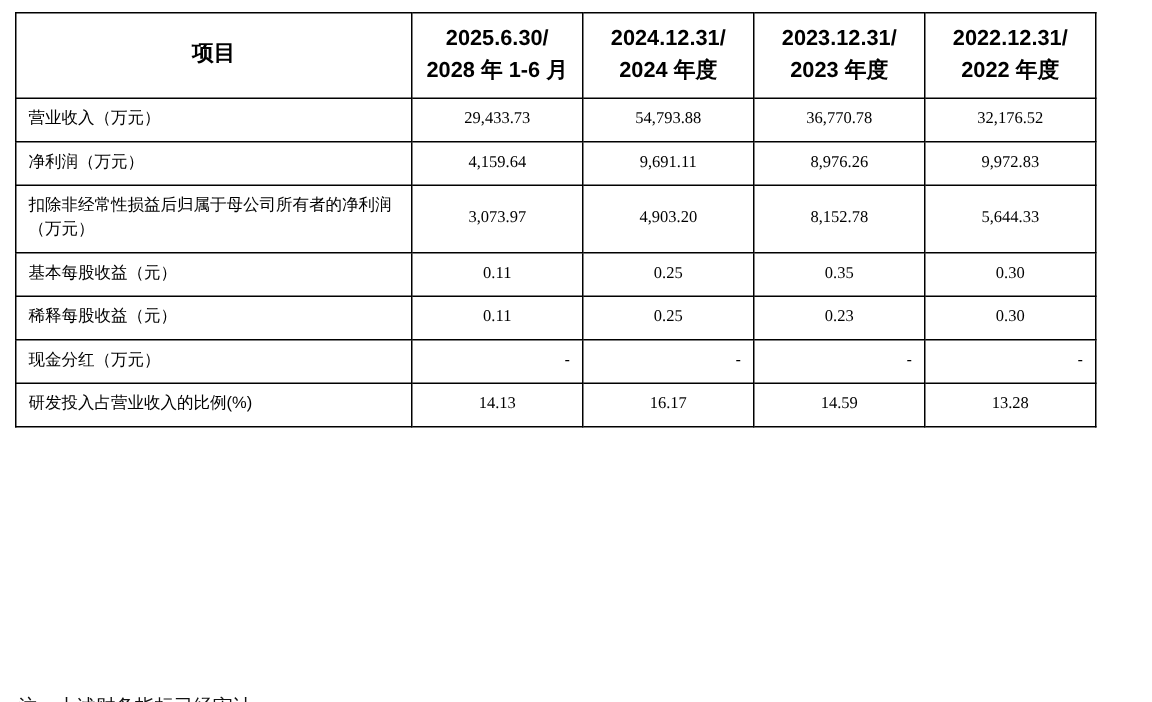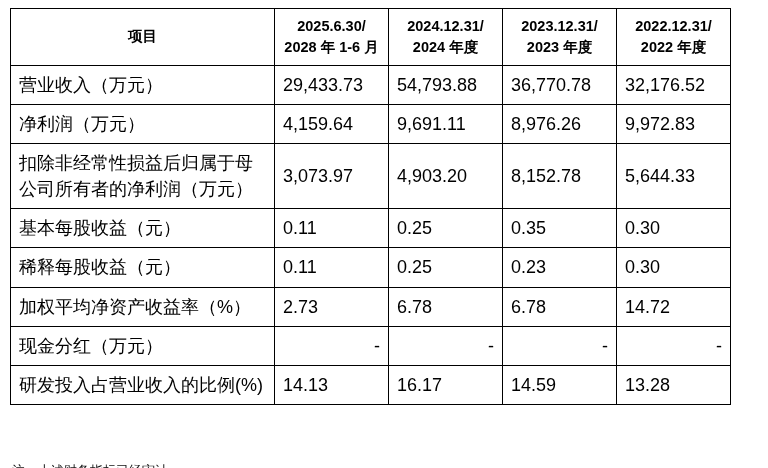--- a/index.html
+++ b/index.html
@@ -23,21 +23,21 @@
   table.fin {
     border-collapse: collapse;
     width: 720px;
     margin: 8px 0 0 10px;
     table-layout: fixed;
     border-radius: 14px;
   }
   table.fin th, table.fin td {
     border: 1px solid #000000;
     padding: 6px 8px;
-    font-size: 18px;
+    font-size: 11px;
     line-height: 1.45;
     vertical-align: middle;
   }
   table.fin thead th {
     font-weight: bold;
     text-align: center;
     height: 48px;
     padding: 4px 6px;
     font-size: 14.5px;
   }
@@ -45,22 +45,22 @@
   table.fin thead th .hl2 {
     display: block;
     white-space: nowrap;
   }
   col.c-item { width: 264px; }
   col.c-val  { width: 114px; }
   td.item {
     text-align: left;
   }
   td.num {
-    text-align: left;
-    font-family: Liberation Sans, sans-serif;
+    text-align: center;
+    font-family: Liberation Serif, serif;
   }
   td.dash {
     text-align: right;
   }
   .foot {
     position: absolute;
     left: 12px;
     bottom: 0px;
     font-size: 13px;
     color: #111111;
@@ -135,27 +135,20 @@
         <td class="num">0.30</td>
       </tr>
       <tr>
         <td class="item">稀释每股收益（元）</td>
         <td class="num">0.11</td>
         <td class="num">0.25</td>
         <td class="num">0.23</td>
         <td class="num">0.30</td>
       </tr>
       <tr>
-        <td class="item">加权平均净资产收益率（%）</td>
-        <td class="num">2.73</td>
-        <td class="num">6.78</td>
-        <td class="num">6.78</td>
-        <td class="num">14.72</td>
-      </tr>
-      <tr>
         <td class="item">现金分红（万元）</td>
         <td class="dash">-</td>
         <td class="dash">-</td>
         <td class="dash">-</td>
         <td class="dash">-</td>
       </tr>
       <tr>
         <td class="item">研发投入占营业收入的比例(%)</td>
         <td class="num">14.13</td>
         <td class="num">16.17</td>

